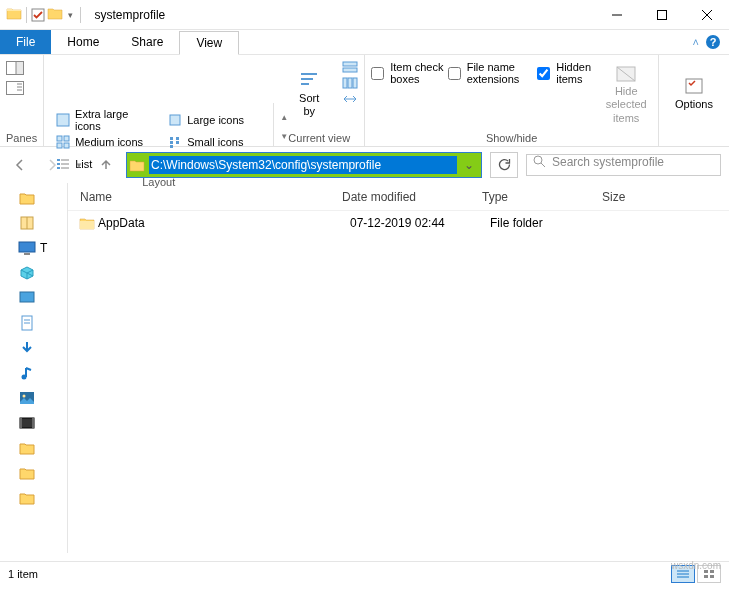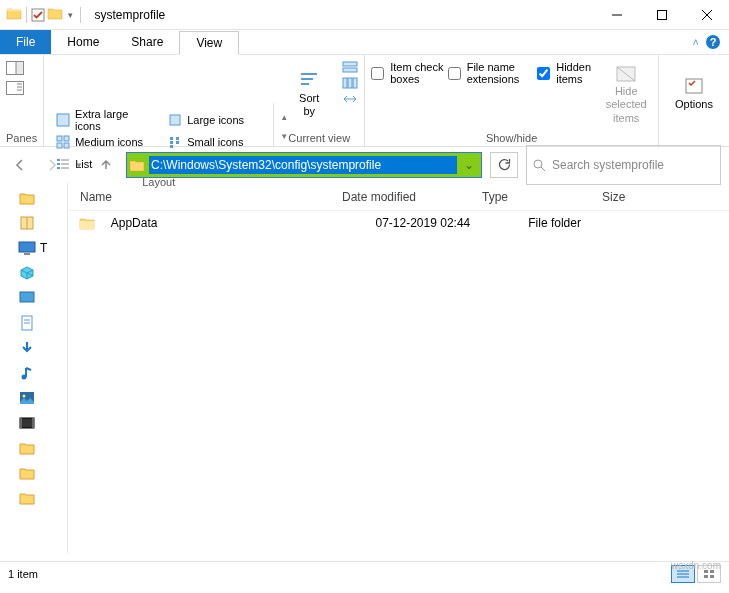--- a/index.html
+++ b/index.html
@@ -25,29 +25,29 @@
     .layout-item { display: flex; align-items: center; gap: 5px; padding: 2px 6px; font-size: 11px; cursor: pointer; width: 112px; height: 22px; }
     .layout-item.sel { background: #cde6f7; border: 1px solid #92c0e0; }
     .check-row { display: flex; align-items: center; gap: 6px; font-size: 11px; height: 20px; }
     .navbar { height: 36px; display: flex; align-items: center; padding: 0 8px; gap: 8px; }
     .nav-arrow { width: 24px; height: 24px; display: flex; align-items: center; justify-content: center; color: #888; cursor: pointer; }
     .addr-box { flex: 1; height: 26px; border: 1px solid #2d7dd2; display: flex; align-items: center; background: #84cc16; }
     .addr-text { flex: 1; background: #0078d7; color: #fff; padding: 1px 2px; margin-left: 2px; font-size: 12px; height: 18px; display: flex; align-items: center; overflow: hidden; white-space: nowrap; }
     .addr-folder-ico { width: 20px; display: flex; align-items: center; justify-content: center; }
     .addr-drop { width: 24px; text-align: center; color: #555; cursor: pointer; }
     .refresh { width: 28px; height: 26px; border: 1px solid #ccc; display: flex; align-items: center; justify-content: center; cursor: pointer; }
-    .search-box { width: 195px; height: 40px; border: 1px solid #ccc; display: flex; align-items: center; padding: 0 6px; color: #888; gap: 6px; }
+    .search-box { width: 195px; height: 22px; border: 1px solid #ccc; display: flex; padding: 0 6px; color: #888; gap: 6px; }
     .content { display: flex; height: 370px; }
     .sidebar { width: 68px; border-right: 1px solid #e5e5e5; display: flex; flex-direction: column; align-items: flex-start; padding: 6px 0 0 18px; gap: 7px; overflow: hidden; }
     .side-item { display: flex; align-items: center; gap: 4px; font-size: 12px; cursor: pointer; white-space: nowrap; }
     .side-icon { width: 18px; height: 18px; display: flex; align-items: center; justify-content: center; }
     .main-area { flex: 1; }
     .col-headers { height: 28px; display: flex; align-items: center; border-bottom: 1px solid #f0f0f0; font-size: 12px; color: #444; }
     .col-h { padding-left: 12px; }
-    .file-row { height: 24px; display: flex; align-items: center; font-size: 12px; padding-left: 8px; cursor: pointer; justify-content: space-between; }
+    .file-row { height: 24px; display: flex; align-items: center; font-size: 12px; padding-left: 8px; cursor: pointer; }
     .statusbar { position: absolute; bottom: 8px; left: 0; right: 0; height: 24px; border-top: 1px solid #e5e5e5; display: flex; align-items: center; padding: 0 8px; font-size: 11px; }
     .status-right { margin-left: auto; display: flex; gap: 2px; }
     .view-toggle { width: 24px; height: 18px; border: 1px solid #ccc; display: flex; align-items: center; justify-content: center; cursor: pointer; }
     .view-toggle.active { background: #cde6f7; border-color: #2d7dd2; }
     .watermark { position: absolute; bottom: 22px; right: 8px; font-size: 10px; color: #bbb; }
     svg { display: block; }
     .tiny-sep { width: 1px; height: 16px; background: #ccc; margin: 0 2px; }
   </style>
 </head>
 <body>

